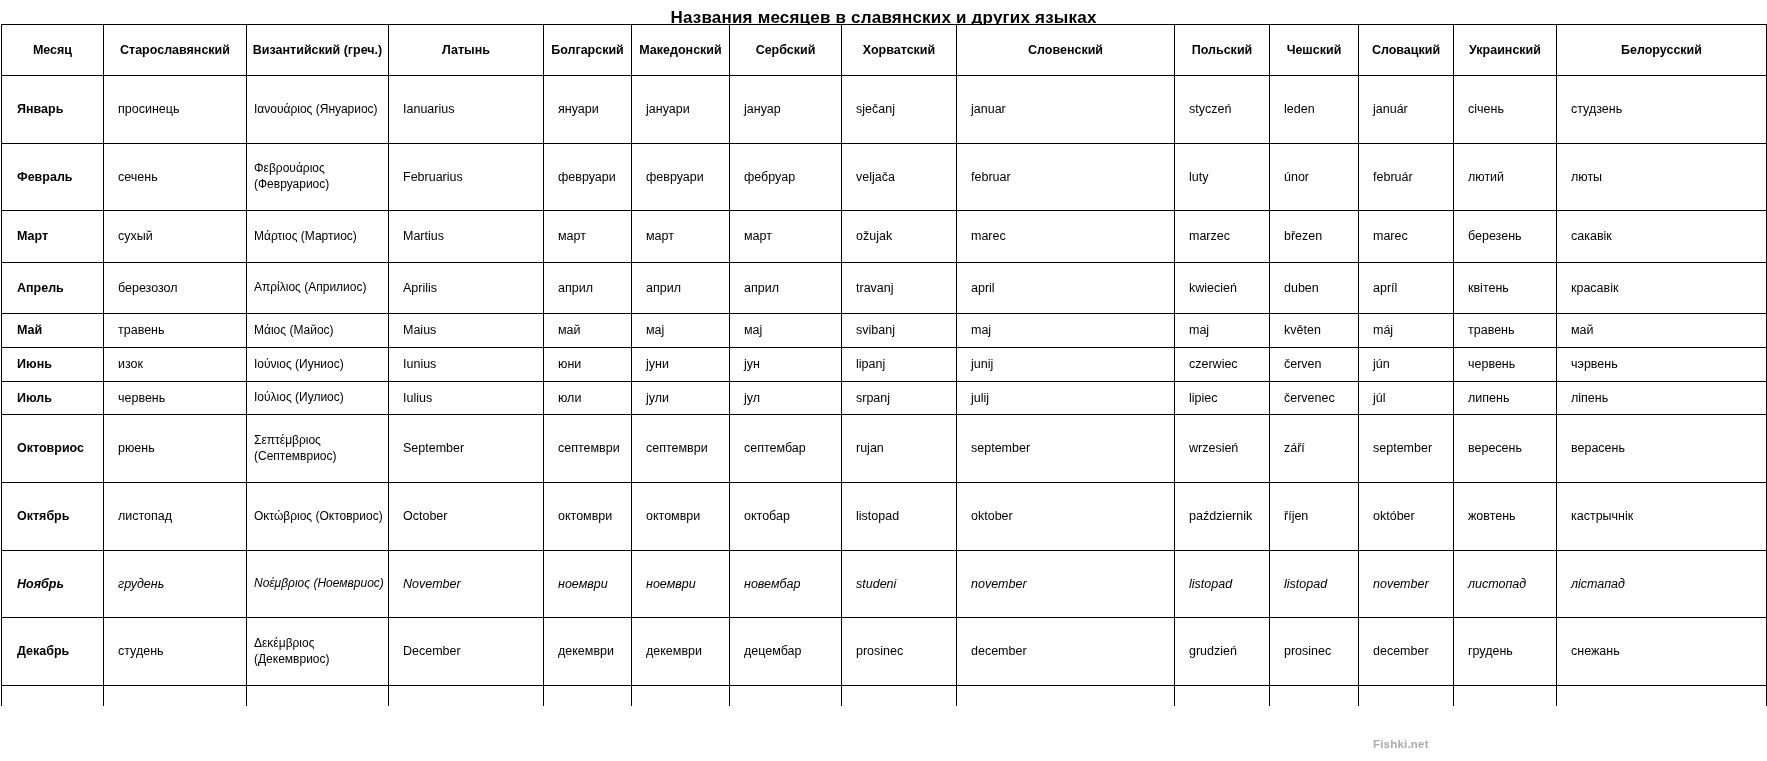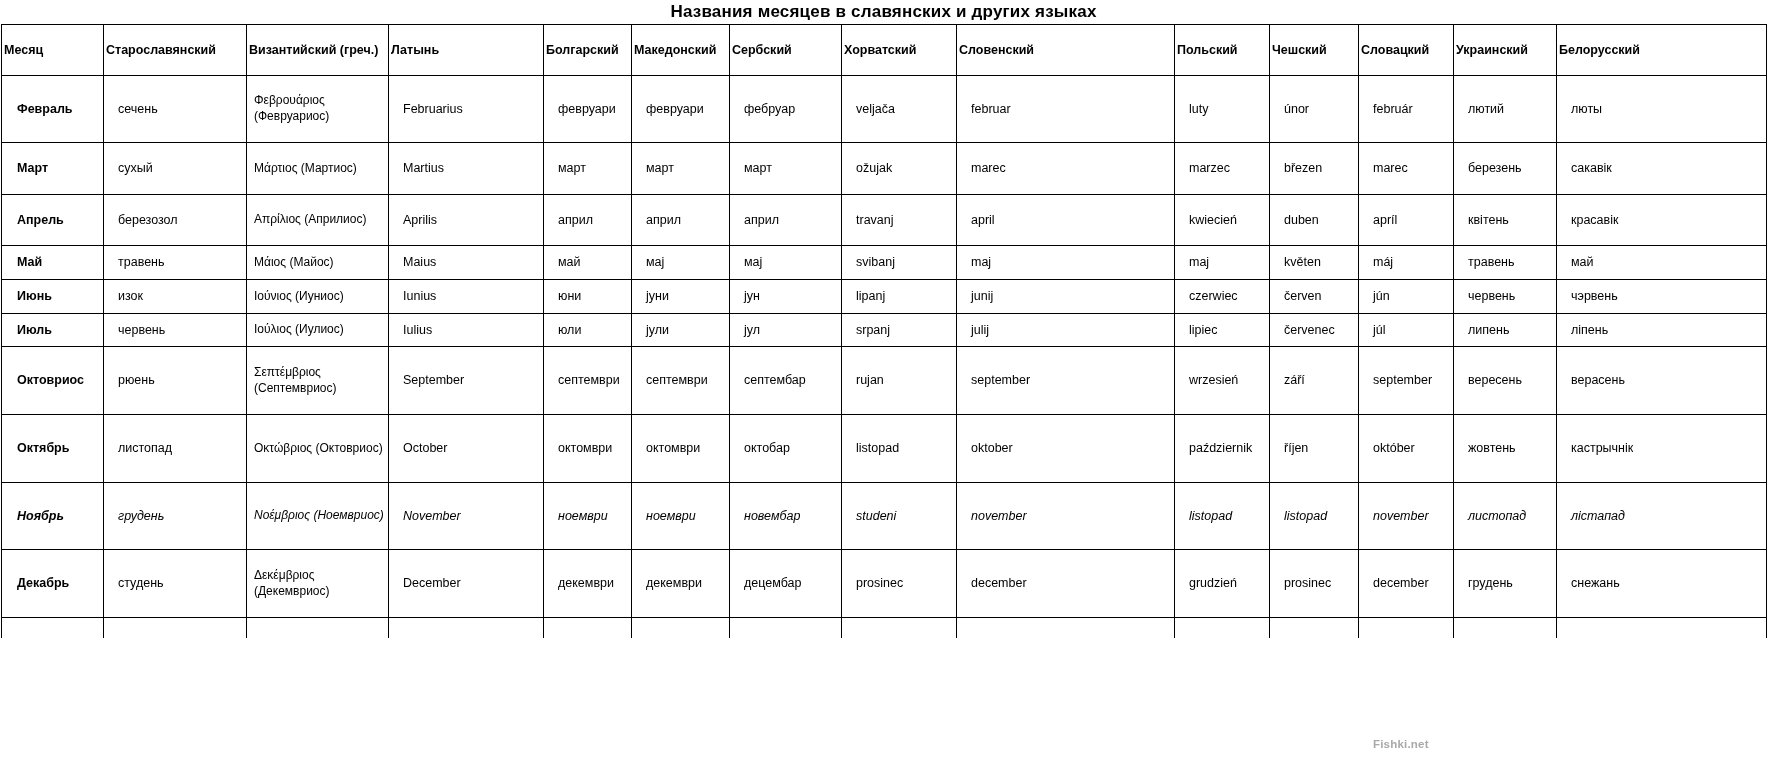--- a/index.html
+++ b/index.html
@@ -4,37 +4,37 @@
 <style>
   html, body { margin: 0; padding: 0; }
   body {
     width: 1767px; height: 761px; overflow: hidden;
     background: #ffffff;
     font-family: "Liberation Sans", "DejaVu Sans", sans-serif;
     color: #000;
   }
   .page { position: relative; width: 1767px; height: 761px; overflow: hidden; }
   .title {
-    position: absolute; top: 2px; left: 0; width: 1767px;
+    position: absolute; top: 8px; left: 0; width: 1767px;
     text-align: center; font-size: 17px; font-weight: bold;
     letter-spacing: 0.2px; white-space: nowrap;
   }
   table.months {
     position: absolute; top: 24px; left: 1px;
     border-collapse: collapse; table-layout: fixed;
     background: #fff;
   }
   table.months th, table.months td {
     border: 1px solid #000;
     overflow: hidden;
     vertical-align: middle;
   }
   table.months th {
     font-size: 12.5px; font-weight: bold;
-    text-align: left; white-space: nowrap;
+    text-align: center; white-space: nowrap;
     height: 50px; padding: 0 2px;
   }
   table.months td {
     font-size: 12.5px; font-weight: normal;
     text-align: left; padding: 2px 4px 2px 14px;
     line-height: 1.3;
   }
   table.months td.month { font-weight: bold; padding-left: 15px; }
   table.months td.byz { padding-left: 7px; padding-right: 2px; font-size: 12px; }
   table.months tr.cut td { border-bottom: none; }
@@ -80,20 +80,36 @@
           <th>Хорватский</th>
           <th>Словенский</th>
           <th>Польский</th>
           <th>Чешский</th>
           <th>Словацкий</th>
           <th>Украинский</th>
           <th>Белорусский</th>
         </tr>
       </thead>
     <tbody>
+        <tr style="height: 68px;">
+          <td class="month">Январь</td>
+          <td>просинець</td>
+          <td class="byz">Ιανουάριος (Януариос)</td>
+          <td>Ianuarius</td>
+          <td>януари</td>
+          <td>јануари</td>
+          <td>јануар</td>
+          <td>sječanj</td>
+          <td>januar</td>
+          <td>styczeń</td>
+          <td>leden</td>
+          <td>január</td>
+          <td>січень</td>
+          <td>студзень</td>
+        </tr>
         <tr style="height: 67px;">
           <td class="month">Февраль</td>
           <td>сечень</td>
           <td class="byz">Φεβρουάριος (Февруариос)</td>
           <td>Februarius</td>
           <td>февруари</td>
           <td>февруари</td>
           <td>фебруар</td>
           <td>veljača</td>
           <td>februar</td>

